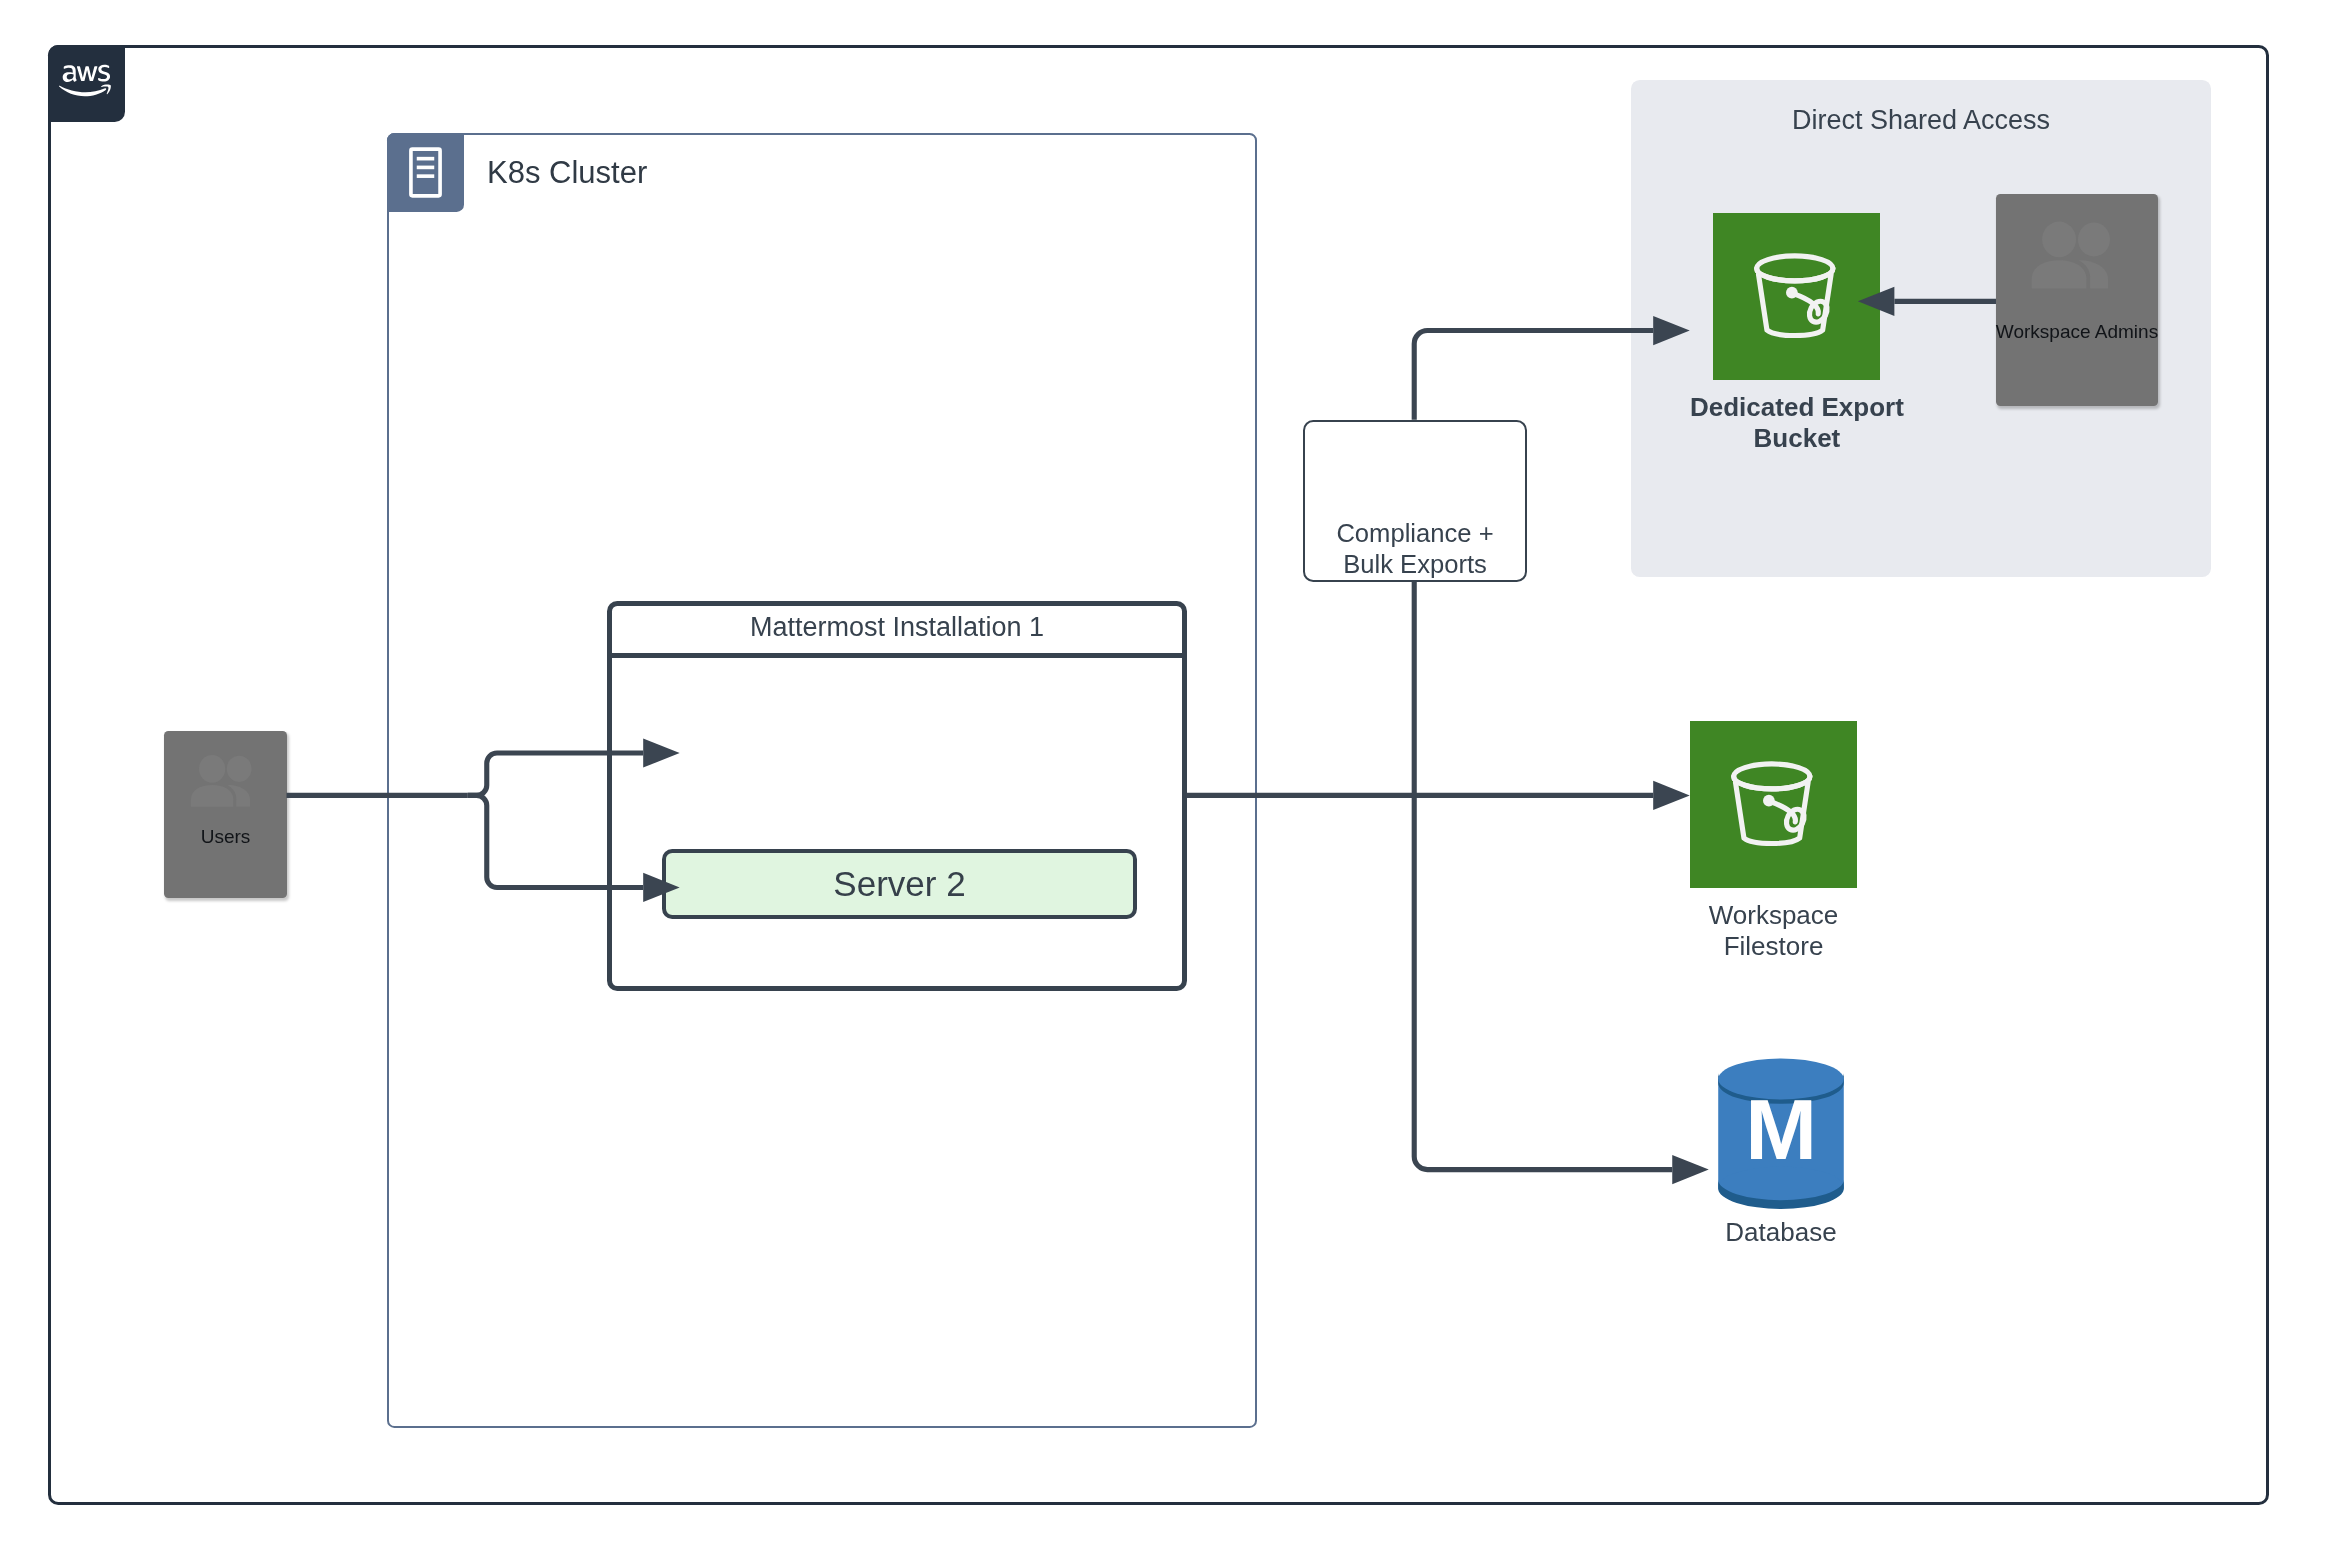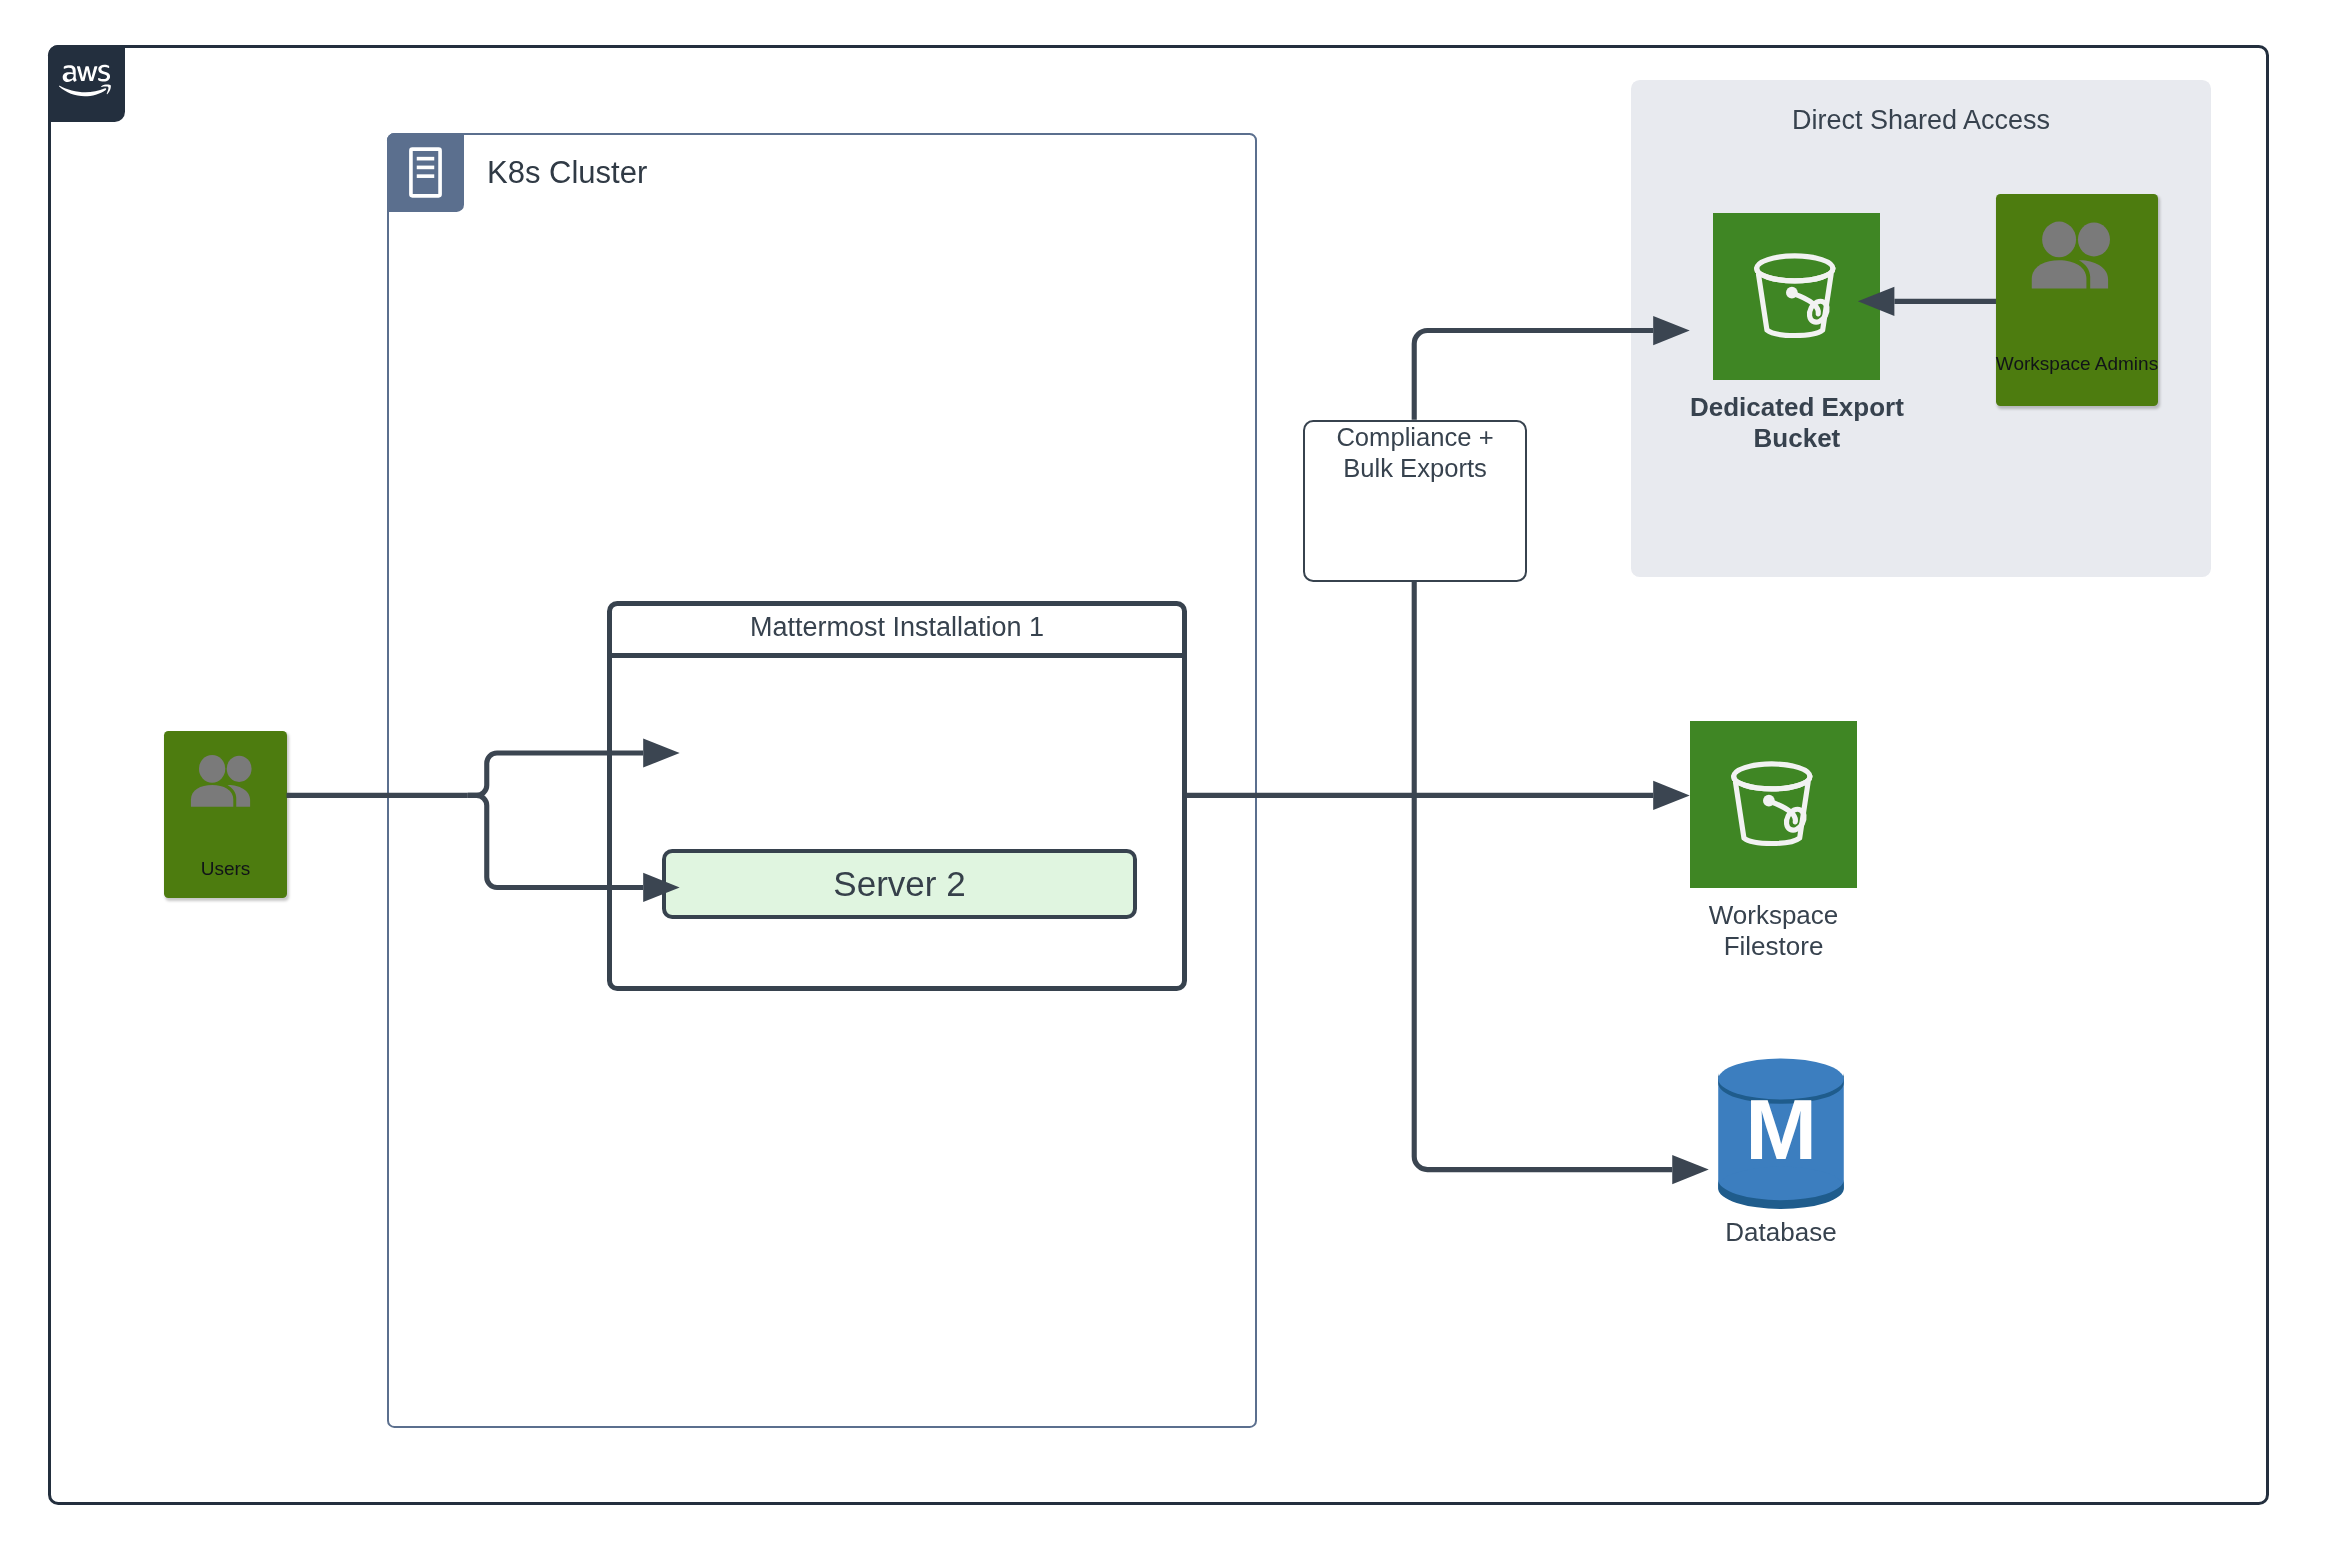--- a/index.html
+++ b/index.html
@@ -126,28 +126,27 @@
   .server-box.s2 { top: 849px; }
   .server-label {
     font-size: 35px;
     color: #36404A;
     white-space: nowrap;
   }
 
   
   .person-card {
     position: absolute;
-    background: #4d7c0f;
+    background: #737373;
     border-radius: 4.4px;
     box-shadow: 1.5px 2.2px 2.9px rgba(0,0,0,0.22);
     box-sizing: border-box;
     display: flex;
     flex-direction: column;
     align-items: center;
-    gap: 32px;
   }
   .users-card {
     left: 164px;
     top: 731px;
     width: 123px;
     height: 167px;
   }
   .users-card .people-icon { margin-top: 23.4px; }
   .users-card .person-label {
     margin-top: 19px;
@@ -195,21 +194,21 @@
     position: absolute;
     left: 1303px;
     top: 420px;
     width: 224px;
     height: 162px;
     background: #ffffff;
     border: 2.9px solid #37424E;
     border-radius: 10.2px;
     box-sizing: border-box;
     display: flex;
-    align-items: flex-start;
+    align-items: flex-end;
     justify-content: center;
     z-index: 6;
   }
   .compliance-label {
     font-size: 25.6px;
     color: #37424E;
     text-align: center;
     line-height: 1.22;
     white-space: pre-line;
   }

